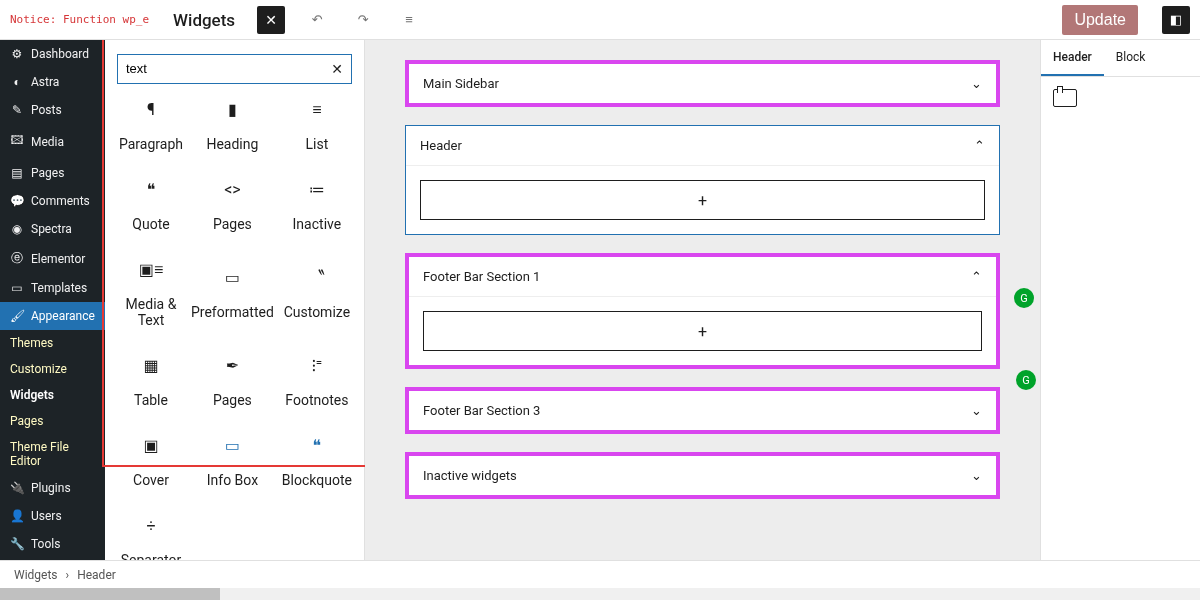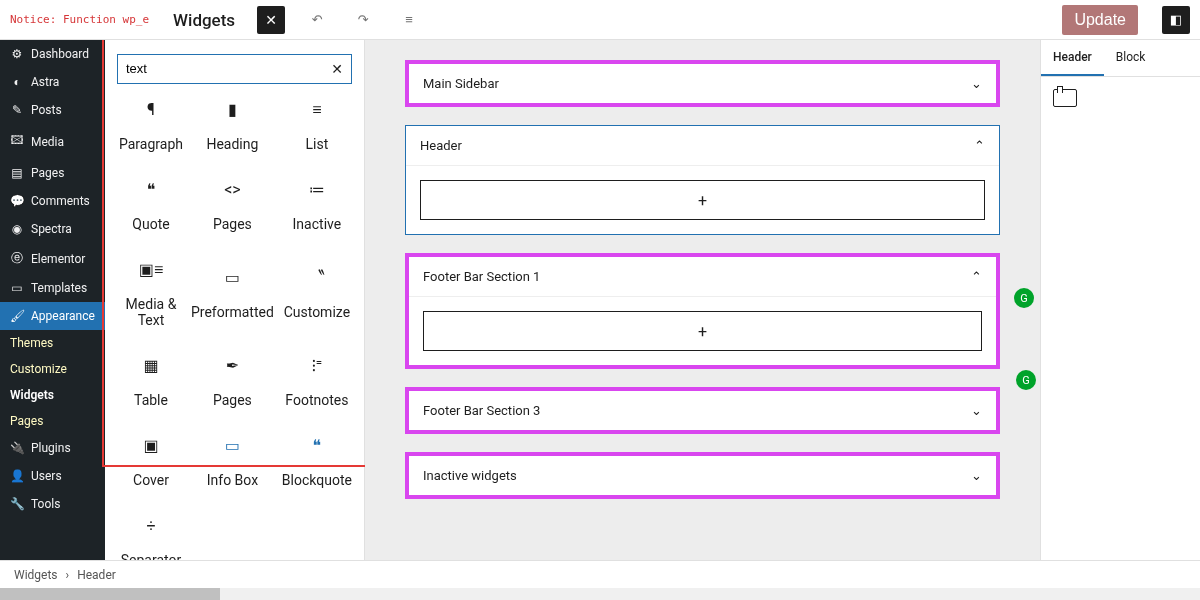--- a/index.html
+++ b/index.html
@@ -123,20 +123,21 @@
           <span>Templates</span>
         </div>
         <div class="sb-item active">
           <span class="sb-ico">🖌</span>
           <span>Appearance</span>
         </div>
         <div class="sb-sub">Themes</div>
         <div class="sb-sub">Customize</div>
         <div class="sb-sub active">Widgets</div>
         <div class="sb-sub">Pages</div>
+        <div class="sb-sub">Theme File Editor</div>
         <div class="sb-item">
           <span class="sb-ico">🔌</span>
           <span>Plugins</span>
         </div>
         <div class="sb-item">
           <span class="sb-ico">👤</span>
           <span>Users</span>
         </div>
         <div class="sb-item">
           <span class="sb-ico">🔧</span>

